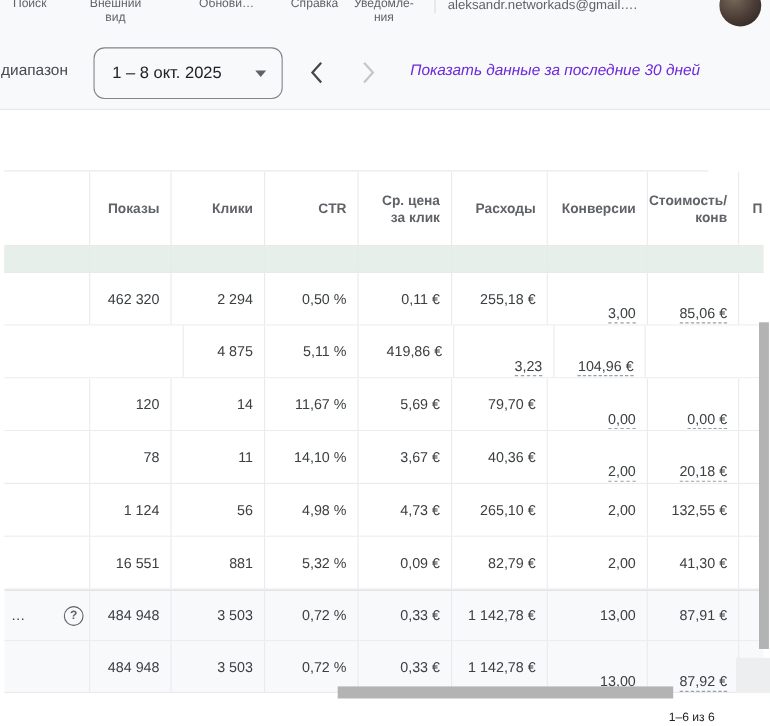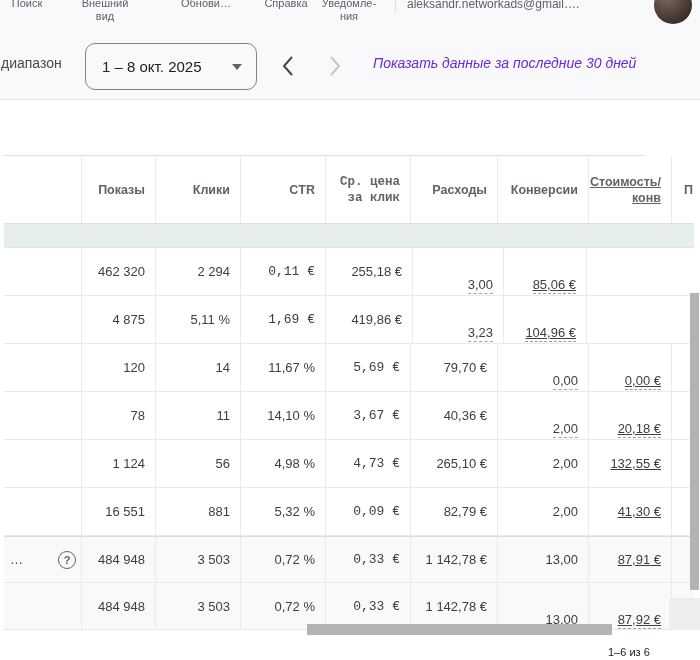--- a/index.html
+++ b/index.html
@@ -48,31 +48,31 @@
   .chev.next { left:321px; }
   .show-link {
     position:absolute; left:373px; top:55px; font-size:14px; color:#6d28d9;
     text-decoration:none; cursor:pointer; white-space:nowrap;font-style:italic;
   }
   
   .table { position:absolute; top:155px; left:4px; width:640px; border-top:1px solid #e0e0e0; background:#fff; }
   .trow { display:flex; width:690px; border-bottom:1px solid #e8eaed; background:#fff; }
   .trow.header { height:68px; border-bottom:1px solid #e0e0e0; }
   .trow.greenrow { height:24px; background:#e6efe9; border-bottom:1px solid #dfe4e0; }
-  .trow.data { height:48px; }
+  .trow.data { height:48px;justify-content:center; }
   .trow.total { height:47px; background:#f8f9fa; }
   .trow.total.first { border-top:1px solid #dadce0; }
   .c {
     display:flex; align-items:center; justify-content:flex-end;
     padding-right:10px; border-right:1px solid #e8eaed; overflow:hidden;
     font-size:13px; color:#3c4043; white-space:nowrap;
   }
   .greenrow .c { background:#e6efe9; }
-  .c0{width:78px;} .c1{width:74px;} .c2{width:85px;} .c3{width:85px;} .c4{width:85px;font-family:Liberation Mono, monospace;}
-  .c5{width:87px;} .c6{width:91px;} .c7{width:83px;text-decoration:underline;} .c8{width:22px; border-right:none; padding-right:0;}
+  .c0{width:78px;} .c1{width:74px;} .c2{width:85px;} .c3{width:85px;} .c4{width:85px;}
+  .c5{width:87px;} .c6{width:91px;} .c7{width:83px;} .c8{width:22px; border-right:none; padding-right:0;}
   .header .c {
     font-size:12.5px; font-weight:bold; color:#5f6368; text-align:right;
     line-height:16px; cursor:pointer;
   }
   .header .c8 { justify-content:flex-start; padding-left:12px; overflow:hidden; }
   .hdr2 { display:block; }
   .dotted { border-bottom:1px dashed #9aa0a6; padding-bottom:1px; cursor:pointer;margin-top:28px; }
   .total .c { color:#3c4043; }
   .labelcell { justify-content:flex-start !important; padding-left:6px; gap:34px; }
   .ellip { font-size:13px; color:#3c4043; letter-spacing:1px; }
@@ -169,20 +169,23 @@
     </div>
 
     <div class="trow data">
       <div class="c c0"></div>
       <div class="c c1">
           <span>462 320</span>
         </div>
       <div class="c c2">
           <span>2 294</span>
         </div>
+      <div class="c c3">
+          <span>0,50 %</span>
+        </div>
       <div class="c c4">
           <span>0,11 €</span>
         </div>
       <div class="c c5">
           <span>255,18 €</span>
         </div>
       <div class="c c6">
           <span class="dotted">3,00</span>
         </div>
       <div class="c c7">
@@ -191,23 +194,20 @@
       <div class="c c8"></div>
     </div>
 
     <div class="trow data">
       <div class="c c0"></div>
       <div class="c c1">
           <span>4 875</span>
         </div>
       <div class="c c3">
           <span>5,11 %</span>
-        </div>
-      <div class="c c4">
-          <span>1,69 €</span>
         </div>
       <div class="c c5">
           <span>419,86 €</span>
         </div>
       <div class="c c6">
           <span class="dotted">3,23</span>
         </div>
       <div class="c c7">
           <span class="dotted">104,96 €</span>
         </div>

